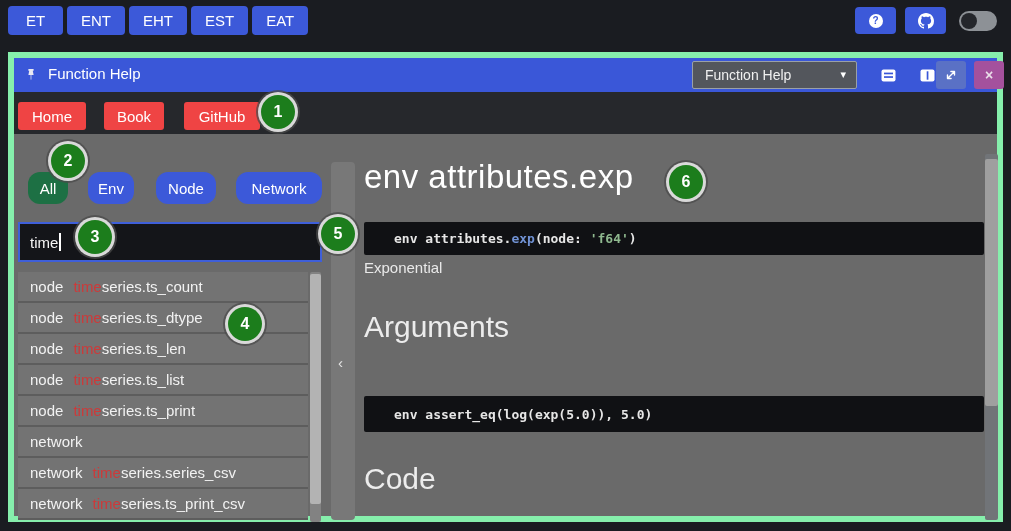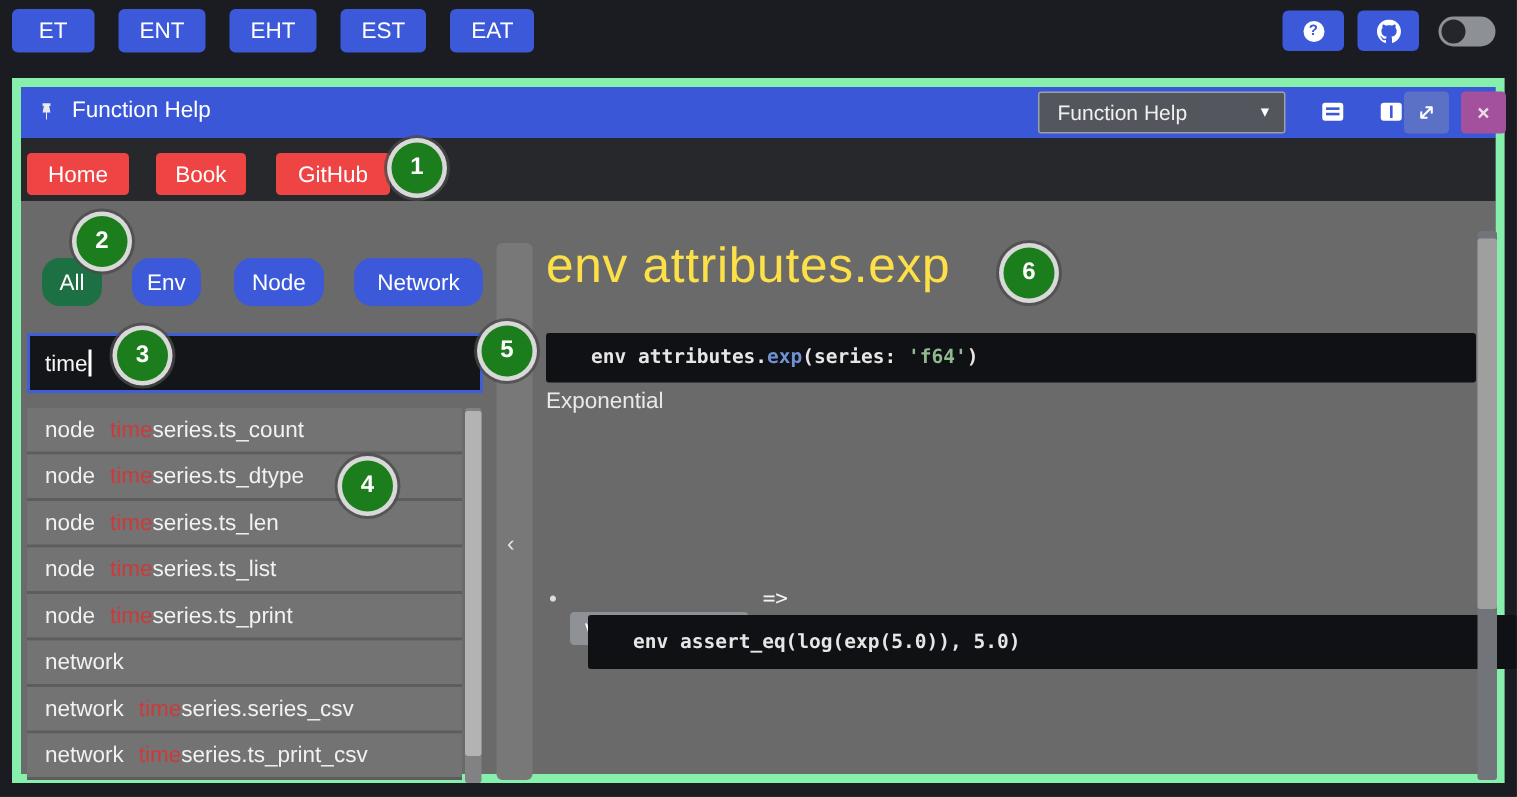--- a/index.html
+++ b/index.html
@@ -1,20 +1,20 @@
 <!DOCTYPE html>
 <html><head>
 <meta charset="utf-8">
 <style>
   * { margin:0; padding:0; box-sizing:border-box; }
   body { background:#000; font-family:"Liberation Sans", sans-serif; }
   .screen { position:relative; width:1011px; height:531px; background:#1a1c21; overflow:hidden; }
 
   
-  .topbar-left { position:absolute; left:8px; top:6px; display:flex; gap:16px; }
+  .topbar-left { position:absolute; left:8px; top:6px; display:flex; gap:4px; }
   .tb-btn { min-width:55px; height:29px; padding:0 14px; background:#3c59d9; color:#fff;
             border:none; border-radius:4px; font-size:15px; font-weight:500;
             display:flex; align-items:center; justify-content:center;
             font-family:"Liberation Sans", sans-serif; }
   .topbar-right { position:absolute; right:14px; top:7px; display:flex; gap:9px; align-items:center; }
   .tb-icon-btn { width:41px; height:27px; background:#3c59d9; border:none; border-radius:4px;
                  display:flex; align-items:center; justify-content:center; }
   .help-circle { width:14px; height:14px; border-radius:50%; background:#fff; color:#3c59d9;
                  font-size:10px; font-weight:bold; display:flex; align-items:center; justify-content:center; }
   .toggle { position:relative; width:38px; height:20px; background:#8d9196; border-radius:10px; margin-left:4px; }
@@ -58,21 +58,21 @@
   .list-item .prefix { margin-right:10px; }
   .match { color:#cc3a3a; }
   .vscroll-track { position:absolute; background:#828282; border-radius:2px; }
   .vscroll-thumb { position:absolute; left:0; width:100%; background:#b3b3b3; border-radius:2px; }
 
   .divider { position:absolute; left:317px; top:28px; width:24px; height:358px; background:#787878;
              border-radius:4px; }
   .divider .dchev { position:absolute; left:7px; top:192px; color:#e4e4e4; font-size:15px; }
 
   
-  .detail-title { position:absolute; left:350px; top:24px; color:#fde047; font-size:33px; font-weight:300;
+  .detail-title { position:absolute; left:350px; top:24px; color:#ffffff; font-size:33px; font-weight:300;
                   letter-spacing:0.5px; }
   .h2 { position:absolute; left:350px; color:#ececec; font-size:30px; font-weight:300; }
   .codeblock { position:absolute; left:350px; width:620px; background:#101114; border-radius:2px;
                color:#e6e6e6; font-family:"DejaVu Sans Mono", monospace; font-size:13px; font-weight:bold;
                display:flex; align-items:center; padding-left:30px; white-space:pre; }
   .sig-fn { color:#7092d4; }
   .sig-str { color:#8fb98f; }
   .summary { position:absolute; left:350px; top:125px; color:#e9e9e9; font-size:15px; }
   .arg-row { position:absolute; left:352px; top:234px; display:flex; align-items:center; gap:9px;
              color:#eaeaea; }
@@ -199,36 +199,38 @@
         <div class="vscroll-thumb" style="top:2px; height:230px;"></div>
       </div>
 
       <div class="divider">
         <span class="dchev">‹</span>
       </div>
 
       <div class="detail-title">env attributes.exp</div>
 
       <div class="codeblock" style="top:88px; height:33px;">
-        <span>env attributes.</span><span class="sig-fn">exp</span><span>(series: </span><span class="sig-str">'f64'</span><span>)</span>
+        <span>env attributes.</span><span class="sig-fn">exp</span><span>(node: </span><span class="sig-str">'f64'</span><span>)</span>
       </div>
 
       <div class="summary">Exponential</div>
 
+      <div class="h2" style="top:176px;">Arguments</div>
 
       <div class="arg-row">
         <span class="arg-bullet">•</span>
         <span class="arg-pill">value: 'f64'</span>
         <span class="arg-arrow">=&gt;</span>
       </div>
 
-      <div class="codeblock" style="top:276px; height:36px;margin-left:28px;">
+      <div class="codeblock" style="top:262px; height:36px;">
         <span>env assert_eq(log(exp(5.0)), 5.0)</span>
       </div>
 
+      <div class="h2" style="top:328px;">Code</div>
 
       <div class="vscroll-track" style="left:971px; top:20px; width:13px; height:366px; background:#717478;">
         <div class="vscroll-thumb" style="top:5px; height:247px; background:#9f9f9f;"></div>
       </div>
 
     </div>
   </div>
 
   <div class="ann" style="left:261px; top:95px;">
       <span>1</span>

